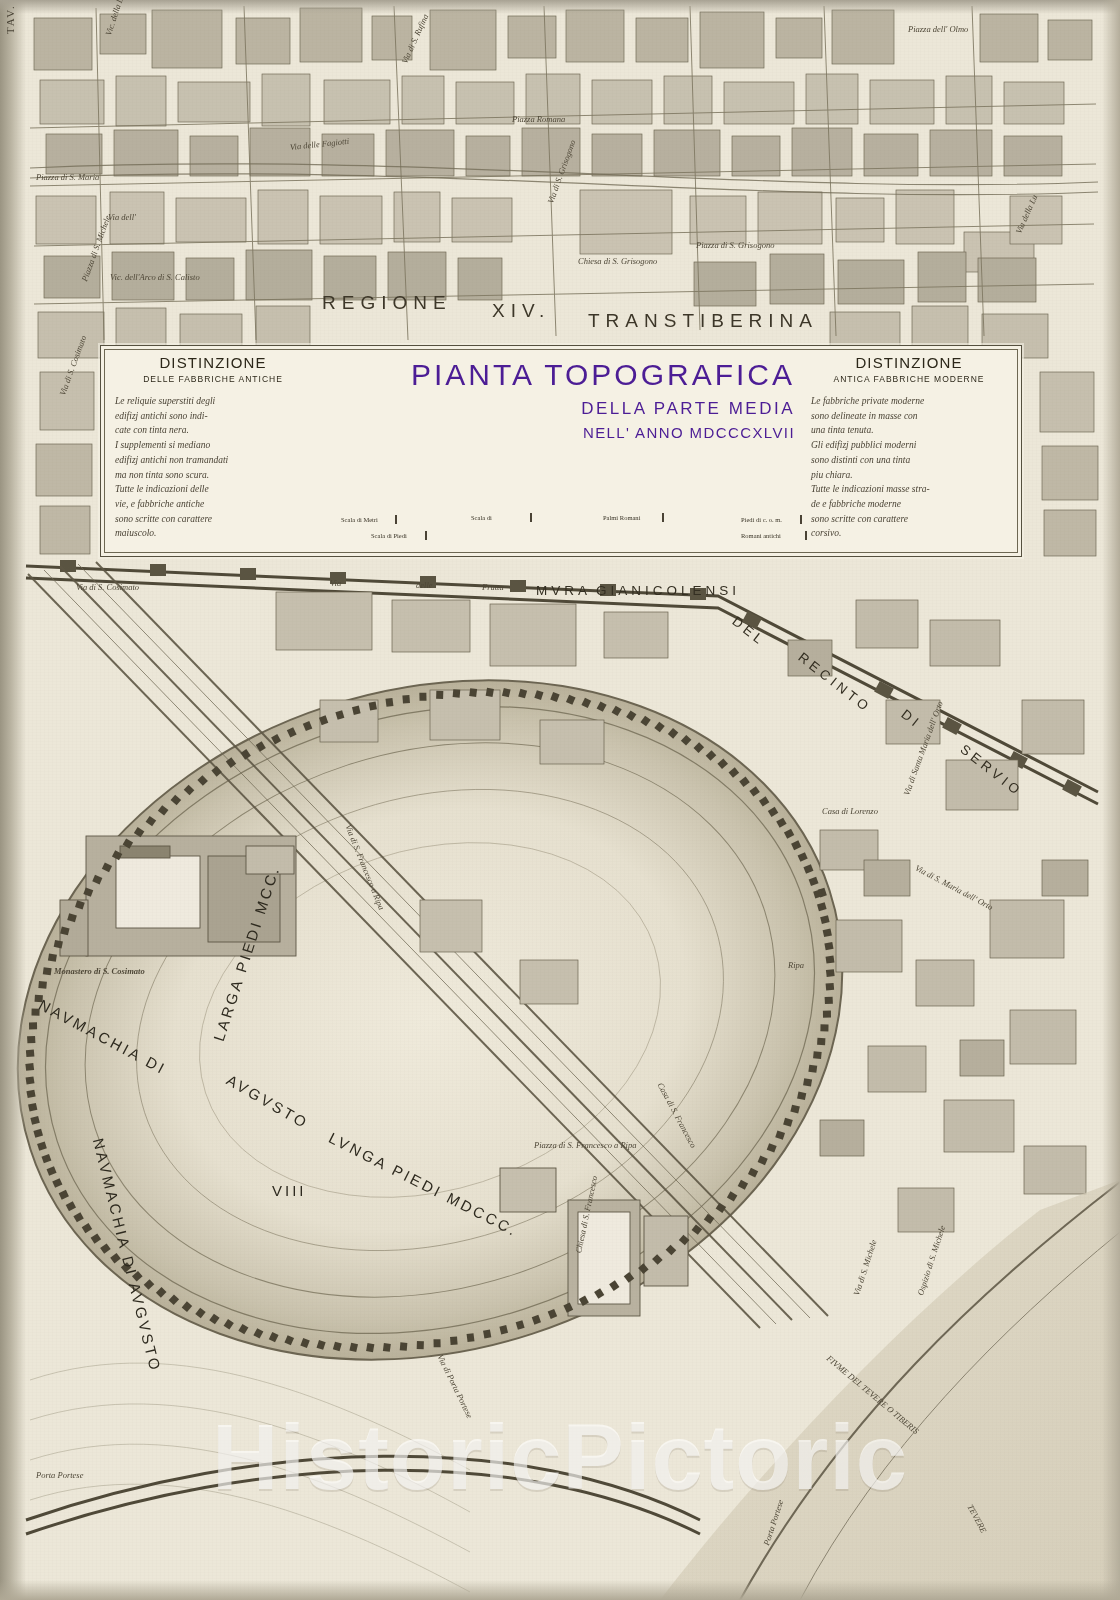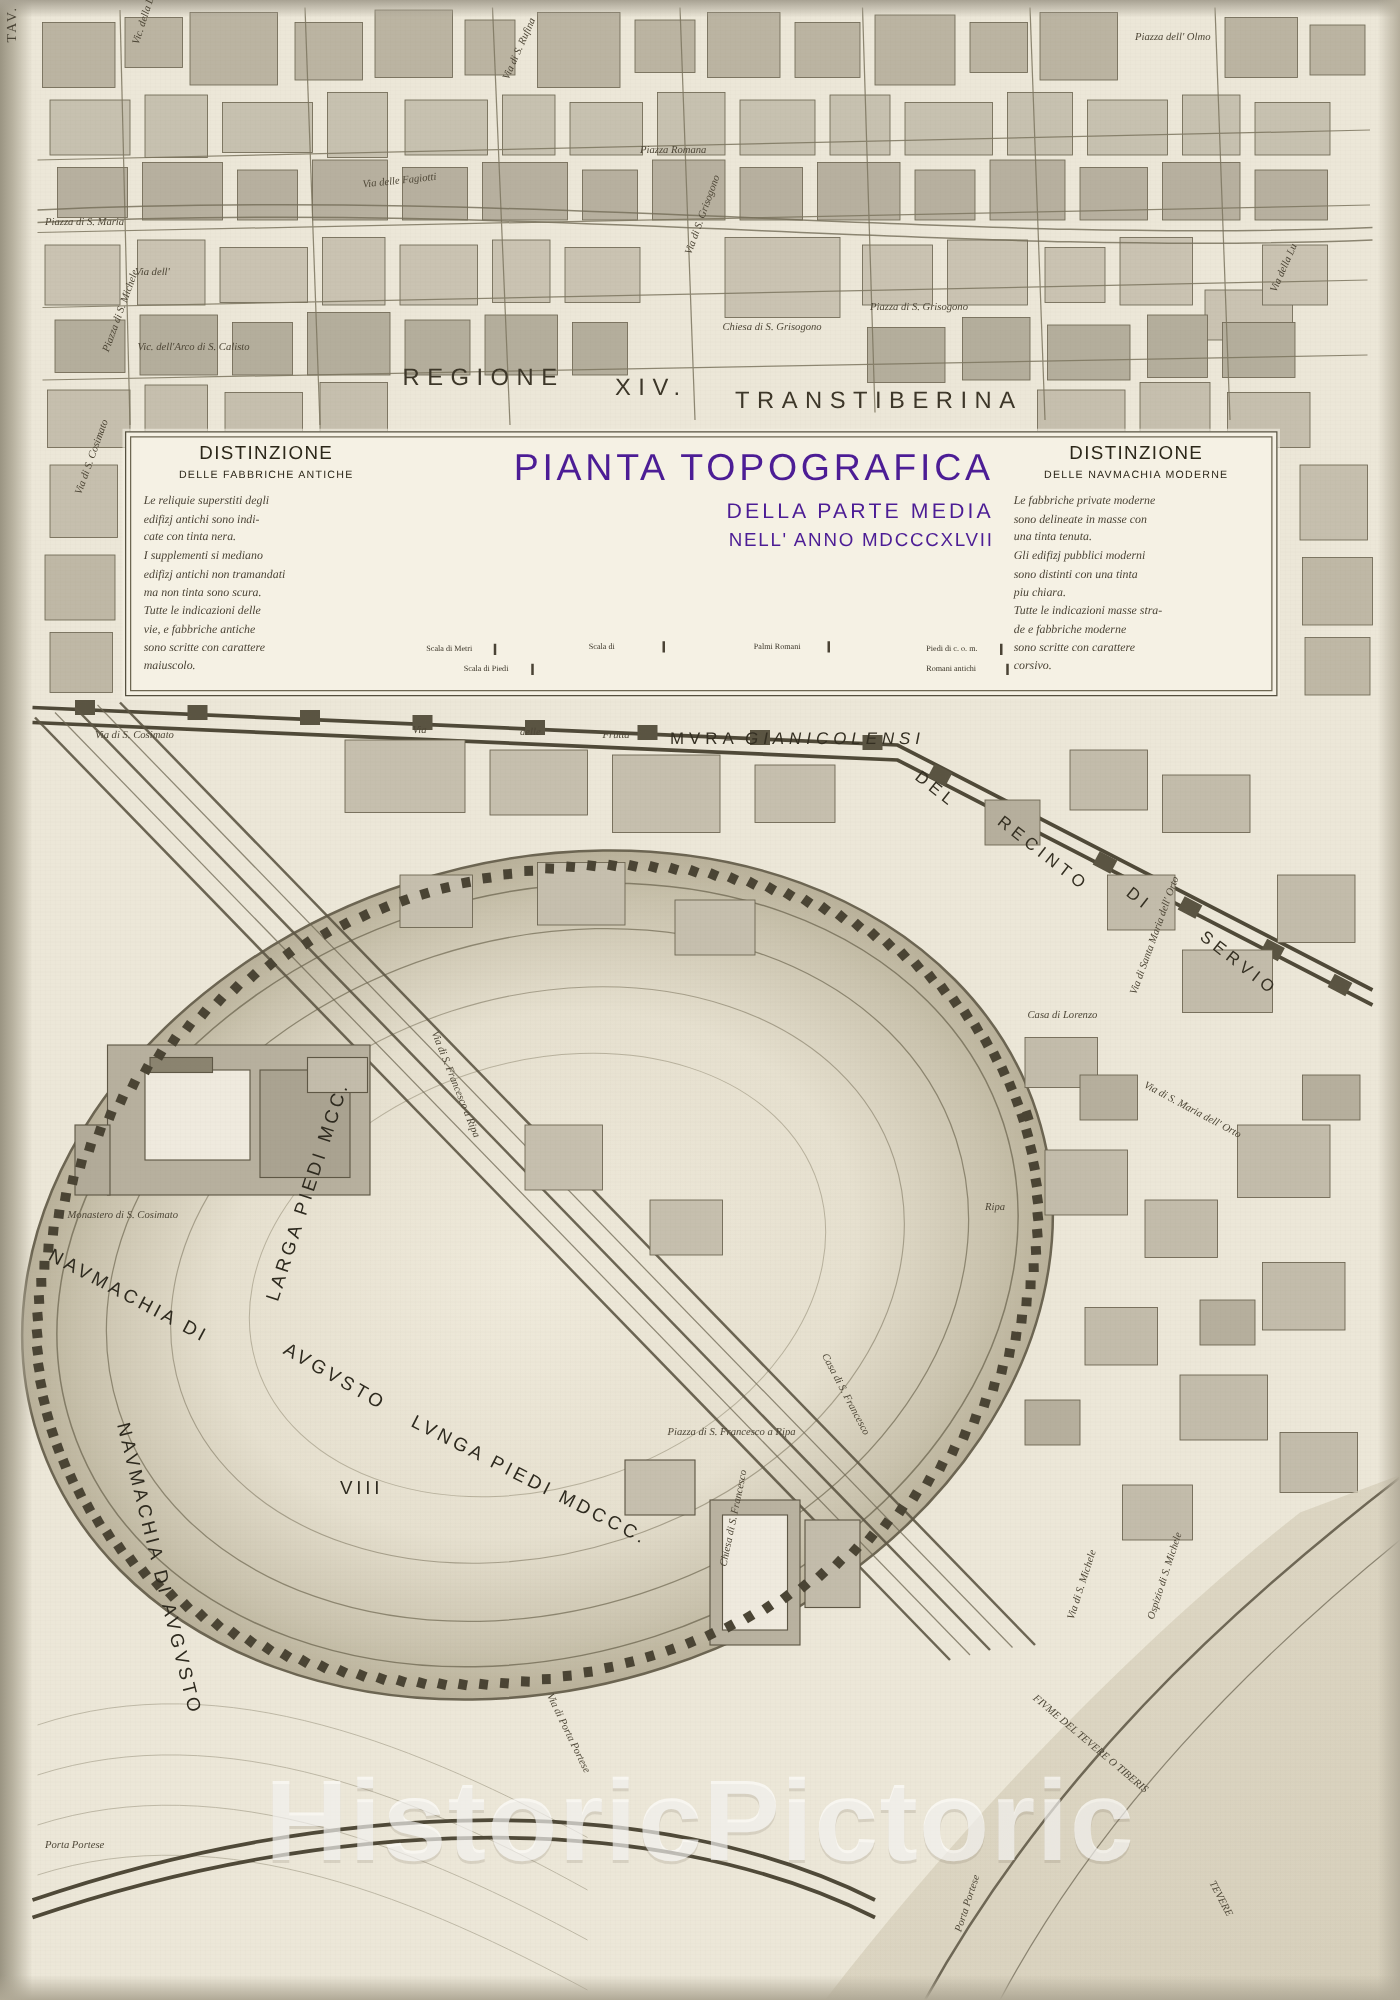--- a/index.html
+++ b/index.html
@@ -504,21 +504,21 @@
   <div class="edge-right"></div>
   <div class="edge-bottom"></div>
 
   <div class="plate-label">TAV. XV.</div>
 
   <div id="textlayer">
       <div class="lbl region-hdr" style="left: 322px; top: 292px; transform-origin: left center;">REGIONE</div>
       <div class="lbl region-hdr" style="left: 492px; top: 300px; transform-origin: left center;">XIV.</div>
       <div class="lbl region-hdr" style="left: 588px; top: 310px; transform-origin: left center;">TRANSTIBERINA</div>
       <div class="lbl wall-lbl" style="left: 536px; top: 583px; transform-origin: left center;">MVRA</div>
-      <div class="lbl wall-lbl" style="left: 596px; top: 583px; transform-origin: left center; font-style: italic;">GIANICOLENSI</div>
+      <div class="lbl wall-lbl" style="left: 596px; top: 583px; transform-origin: left center;">GIANICOLENSI</div>
       <div class="lbl wall-lbl" style="left: 734px; top: 612px; transform: rotate(38deg); transform-origin: left center;">DEL</div>
       <div class="lbl wall-lbl" style="left: 800px; top: 648px; transform: rotate(38deg); transform-origin: left center;">RECINTO</div>
       <div class="lbl wall-lbl" style="left: 903px; top: 705px; transform: rotate(38deg); transform-origin: left center;">DI</div>
       <div class="lbl wall-lbl" style="left: 962px; top: 740px; transform: rotate(38deg); transform-origin: left center;">SERVIO</div>
       <div class="lbl mono-lbl" style="left: 40px; top: 995px; transform: rotate(28deg); transform-origin: left center;">NAVMACHIA DI</div>
       <div class="lbl mono-lbl" style="left: 218px; top: 1032px; transform: rotate(-72deg); transform-origin: left center;">LARGA  PIEDI  MCC.</div>
       <div class="lbl mono-lbl" style="left: 228px; top: 1070px; transform: rotate(30deg); transform-origin: left center;">AVGVSTO</div>
       <div class="lbl mono-lbl" style="left: 330px; top: 1128px; transform: rotate(27deg); transform-origin: left center;">LVNGA  PIEDI  MDCCC.</div>
       <div class="lbl mono-lbl" style="left: 98px; top: 1130px; transform: rotate(76deg); transform-origin: left center;">NAVMACHIA DI AVGVSTO</div>
       <div class="lbl mono-lbl" style="left: 272px; top: 1182px; transform-origin: left center;">VIII</div>
@@ -533,21 +533,21 @@
       <div class="lbl small-it" style="left: 578px; top: 256px; transform-origin: left center;">Chiesa di S. Grisogono</div>
       <div class="lbl small-it" style="left: 696px; top: 240px; transform-origin: left center;">Piazza di S. Grisogono</div>
       <div class="lbl small-it" style="left: 908px; top: 24px; transform-origin: left center;">Piazza dell' Olmo</div>
       <div class="lbl small-it" style="left: 1018px; top: 228px; transform: rotate(-66deg); transform-origin: left center;">Via della Lu</div>
       <div class="lbl small-it" style="left: 84px; top: 276px; transform: rotate(-70deg); transform-origin: left center;">Piazza di S. Michele</div>
       <div class="lbl small-it" style="left: 62px; top: 390px; transform: rotate(-70deg); transform-origin: left center;">Via di S. Cosimato</div>
       <div class="lbl small-it" style="left: 76px; top: 582px; transform-origin: left center;">Via di S. Cosimato</div>
       <div class="lbl small-it" style="left: 330px; top: 578px; transform-origin: left center;">Via</div>
       <div class="lbl small-it" style="left: 416px; top: 580px; transform-origin: left center;">delle</div>
       <div class="lbl small-it" style="left: 482px; top: 582px; transform-origin: left center; text-align: right;">Frutta</div>
-      <div class="lbl small-it" style="left: 54px; top: 966px; transform-origin: left center;">Monastero di S. Cosimato</div>
+      <div class="lbl small-it" style="left: 54px; top: 966px; transform-origin: left center; font-weight: bold;">Monastero di S. Cosimato</div>
       <div class="lbl small-it" style="left: 348px; top: 820px; transform: rotate(68deg); transform-origin: left center;">Via di S. Francesco a Ripa</div>
       <div class="lbl small-it" style="left: 534px; top: 1140px; transform-origin: left center;">Piazza di S. Francesco a Ripa</div>
       <div class="lbl small-it" style="left: 578px; top: 1248px; transform: rotate(-78deg); transform-origin: left center;">Chiesa di S. Francesco</div>
       <div class="lbl small-it" style="left: 788px; top: 960px; transform-origin: left center;">Ripa</div>
       <div class="lbl small-it" style="left: 660px; top: 1078px; transform: rotate(62deg); transform-origin: left center;">Casa di S. Francesco</div>
       <div class="lbl small-it" style="left: 856px; top: 1290px; transform: rotate(-72deg); transform-origin: left center;">Via di S. Michele</div>
       <div class="lbl small-it" style="left: 920px; top: 1290px; transform: rotate(-72deg); transform-origin: left center;">Ospizio di S. Michele</div>
       <div class="lbl small-it" style="left: 906px; top: 790px; transform: rotate(-70deg); transform-origin: left center;">Via di Santa Maria dell' Orto</div>
       <div class="lbl small-it" style="left: 916px; top: 862px; transform: rotate(28deg); transform-origin: left center;">Via di S. Maria dell' Orto</div>
       <div class="lbl small-it" style="left: 822px; top: 806px; transform-origin: left center;">Casa di Lorenzo</div>
@@ -579,21 +579,21 @@
     </div>
 
     <div class="cart-center">
       <div class="t1">PIANTA TOPOGRAFICA</div>
       <div class="t2">DELLA  PARTE  MEDIA</div>
       <div class="t5">NELL' ANNO MDCCCXLVII</div>
     </div>
 
     <div class="cart-side right">
       <div class="side-h1">DISTINZIONE</div>
-      <div class="side-h2">DELLE NAVMACHIA MODERNE</div>
+      <div class="side-h2">ANTICA FABBRICHE MODERNE</div>
       <div class="side-body">
           <div>Le fabbriche private moderne</div>
           <div>sono delineate in masse con</div>
           <div>una tinta tenuta.</div>
           <div>Gli edifizj pubblici moderni</div>
           <div>sono distinti con una tinta</div>
           <div>piu chiara.</div>
           <div>Tutte le indicazioni masse stra-</div>
           <div>de e fabbriche moderne</div>
           <div>sono scritte con carattere</div>

